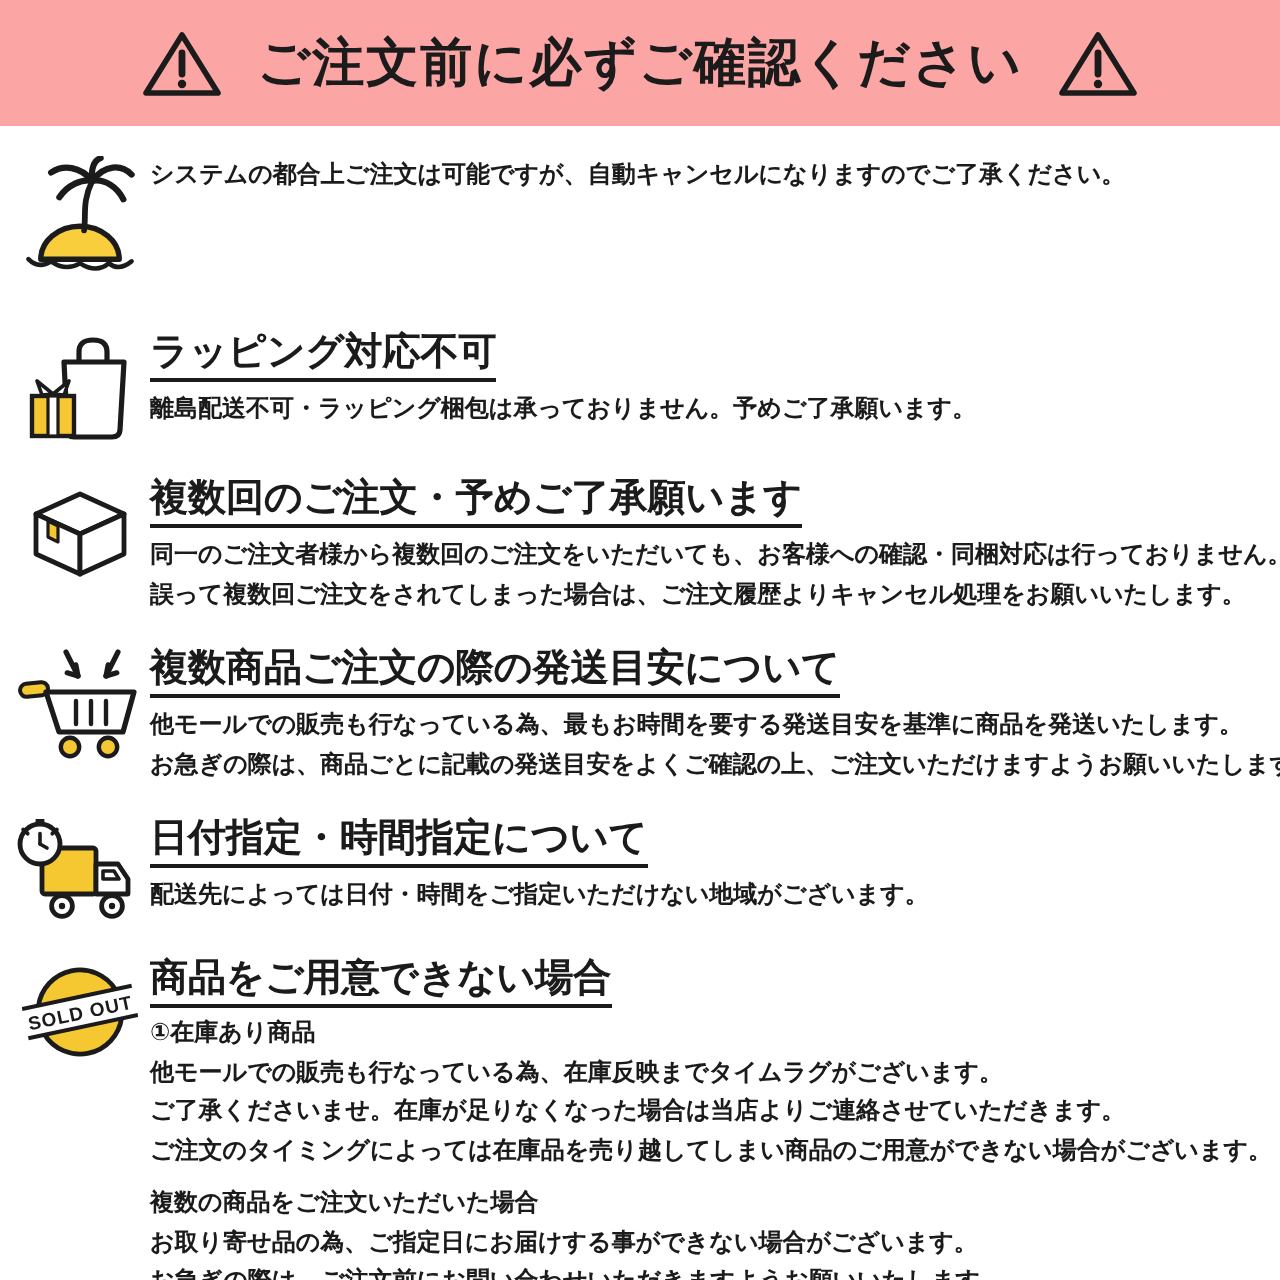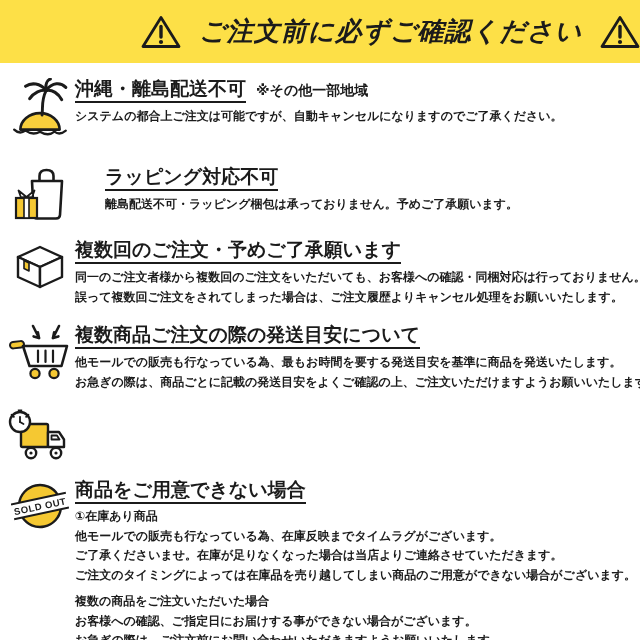--- a/index.html
+++ b/index.html
@@ -3,40 +3,40 @@
 <meta charset="utf-8">
 <style>
   html,body{margin:0;padding:0;}
   body{
     width:640px;height:640px;overflow:hidden;background:#ffffff;
     font-family:"Liberation Sans","DejaVu Sans",sans-serif;
     color:#1b1b1b;
   }
   
   .banner{
-    height:63px;background:#fde047;
-    display:flex;align-items:center;justify-content:flex-end;gap:18px;font-style:italic;
+    height:63px;background:#fca5a5;
+    display:flex;align-items:center;justify-content:center;gap:18px;
   }
   .banner-title{font-size:26px;font-weight:800;letter-spacing:1px;}
   
   .sections{padding:14px 6px 0 8px;}
   .section{display:flex;align-items:flex-start;}
   .icon-box{flex:0 0 64px;width:64px;display:flex;justify-content:center;padding-top:1px;}
   .content{margin-left:3px;min-width:0;}
   .title-row{margin-bottom:3px;white-space:nowrap;}
   .sec-title{
     font-size:19px;font-weight:800;line-height:23px;display:inline-block;
     border-bottom:2.5px solid #1b1b1b;padding-bottom:1px;
   }
   .sec-note{font-size:14px;font-weight:700;margin-left:10px;}
   .body-line{font-size:12px;font-weight:600;line-height:20px;white-space:nowrap;}
   .tight .body-line{line-height:19.5px;}
   .para-gap{height:7px;}
   .mb-a{margin-bottom:23px;}
-  .mb-b{margin-bottom:14px;gap:30px;}
+  .mb-b{margin-bottom:14px;}
   .mb-c{margin-bottom:16px;}
   .mb-d{margin-bottom:16px;font-family:Liberation Serif, serif;}
   .mb-e{margin-bottom:13px;}
   svg{display:block;}
 </style>
 </head>
 <body>
 
 <div class="banner">
   <svg width="40" height="36" viewBox="0 0 40 36">
@@ -63,23 +63,20 @@
         <g fill="none" stroke="#1b1b1b" stroke-width="3" stroke-linecap="round">
           <path d="M34 12 C28 5 20 4 14 8"></path>
           <path d="M34 12 C40 4 48 4 53 9"></path>
           <path d="M34 12 C29 11 22 14 18 20"></path>
           <path d="M34 12 C40 11 46 15 49 21"></path>
           <path d="M34 12 C33 6 35 2 38 1"></path>
         </g>
       </svg>
     </div>
     <div class="content">
-      <div class="title-row">
-        <span class="sec-title">沖縄・離島配送不可</span><span class="sec-note">※その他一部地域</span>
-      </div>
       <div class="body-line">システムの都合上ご注文は可能ですが、自動キャンセルになりますのでご了承ください。</div>
     </div>
   </div>
 
   <div class="section mb-b">
     <div class="icon-box">
       <svg width="58" height="58" viewBox="0 0 56 58">
         <path d="M20 15 H50 L48 49 Q47.8 52.5 44 52.5 H25 Q21.5 52.5 21.7 49 Z" fill="#ffffff" stroke="#1b1b1b" stroke-width="2.6" stroke-linejoin="round"></path>
         <path d="M27.5 15 V10 Q27.5 4 34.5 4 Q41.5 4 41.5 10 V15" fill="none" stroke="#1b1b1b" stroke-width="2.6"></path>
         <rect x="4" y="32" width="21" height="20" fill="#F5C832" stroke="#1b1b1b" stroke-width="2.2"></rect>
@@ -151,20 +148,26 @@
         <circle cx="23" cy="44" r="1.6" fill="#1b1b1b"></circle>
         <circle cx="48" cy="44" r="5.2" fill="#ffffff" stroke="#1b1b1b" stroke-width="2.4"></circle>
         <circle cx="48" cy="44" r="1.6" fill="#1b1b1b"></circle>
         <rect x="9.8" y="0.5" width="4.4" height="3.4" fill="#1b1b1b"></rect>
         <circle cx="12" cy="13" r="10" fill="#ffffff" stroke="#1b1b1b" stroke-width="2.4"></circle>
         <path d="M12 13 L12 7.8" fill="none" stroke="#1b1b1b" stroke-width="1.8" stroke-linecap="round"></path>
         <path d="M12 13 L15.5 15" fill="none" stroke="#1b1b1b" stroke-width="1.8" stroke-linecap="round"></path>
         <path d="M3.6 5.8 L5.8 7.8 M20.4 5.8 L18.2 7.8" stroke="#1b1b1b" stroke-width="2" stroke-linecap="round"></path>
       </svg>
     </div>
+    <div class="content">
+      <div class="title-row">
+        <span class="sec-title">日付指定・時間指定について</span>
+      </div>
+      <div class="body-line">配送先によっては日付・時間をご指定いただけない地域がございます。</div>
+    </div>
   </div>
 
   <div class="section tight">
     <div class="icon-box">
       <svg width="58" height="54" viewBox="0 0 58 54">
         <g transform="rotate(-12 29 27)">
           <circle cx="29" cy="27" r="21" fill="#F5C832"></circle>
           <path d="M9.2 20 A21 21 0 0 1 48.8 20" fill="none" stroke="#1b1b1b" stroke-width="2.4"></path>
           <path d="M48.8 34 A21 21 0 0 1 9.2 34" fill="none" stroke="#1b1b1b" stroke-width="2.4"></path>
           <rect x="1" y="19.5" width="56" height="15" fill="#ffffff"></rect>
@@ -180,20 +183,20 @@
       </div>
       <div>
         <div class="body-line">①在庫あり商品</div>
         <div class="body-line">他モールでの販売も行なっている為、在庫反映までタイムラグがございます。</div>
         <div class="body-line">ご了承くださいませ。在庫が足りなくなった場合は当店よりご連絡させていただきます。</div>
         <div class="body-line">ご注文のタイミングによっては在庫品を売り越してしまい商品のご用意ができない場合がございます。</div>
       </div>
       <div class="para-gap"></div>
       <div>
         <div class="body-line">複数の商品をご注文いただいた場合</div>
-        <div class="body-line">お客様への確認、ご指定日にお届けする事ができない場合がございます。</div>
+        <div class="body-line">お取り寄せ品の為、ご指定日にお届けする事ができない場合がございます。</div>
         <div class="body-line">お急ぎの際は、ご注文前にお問い合わせいただきますようお願いいたします。</div>
 
       </div>
     </div>
   </div>
 
 </div>
 
 </body></html>

